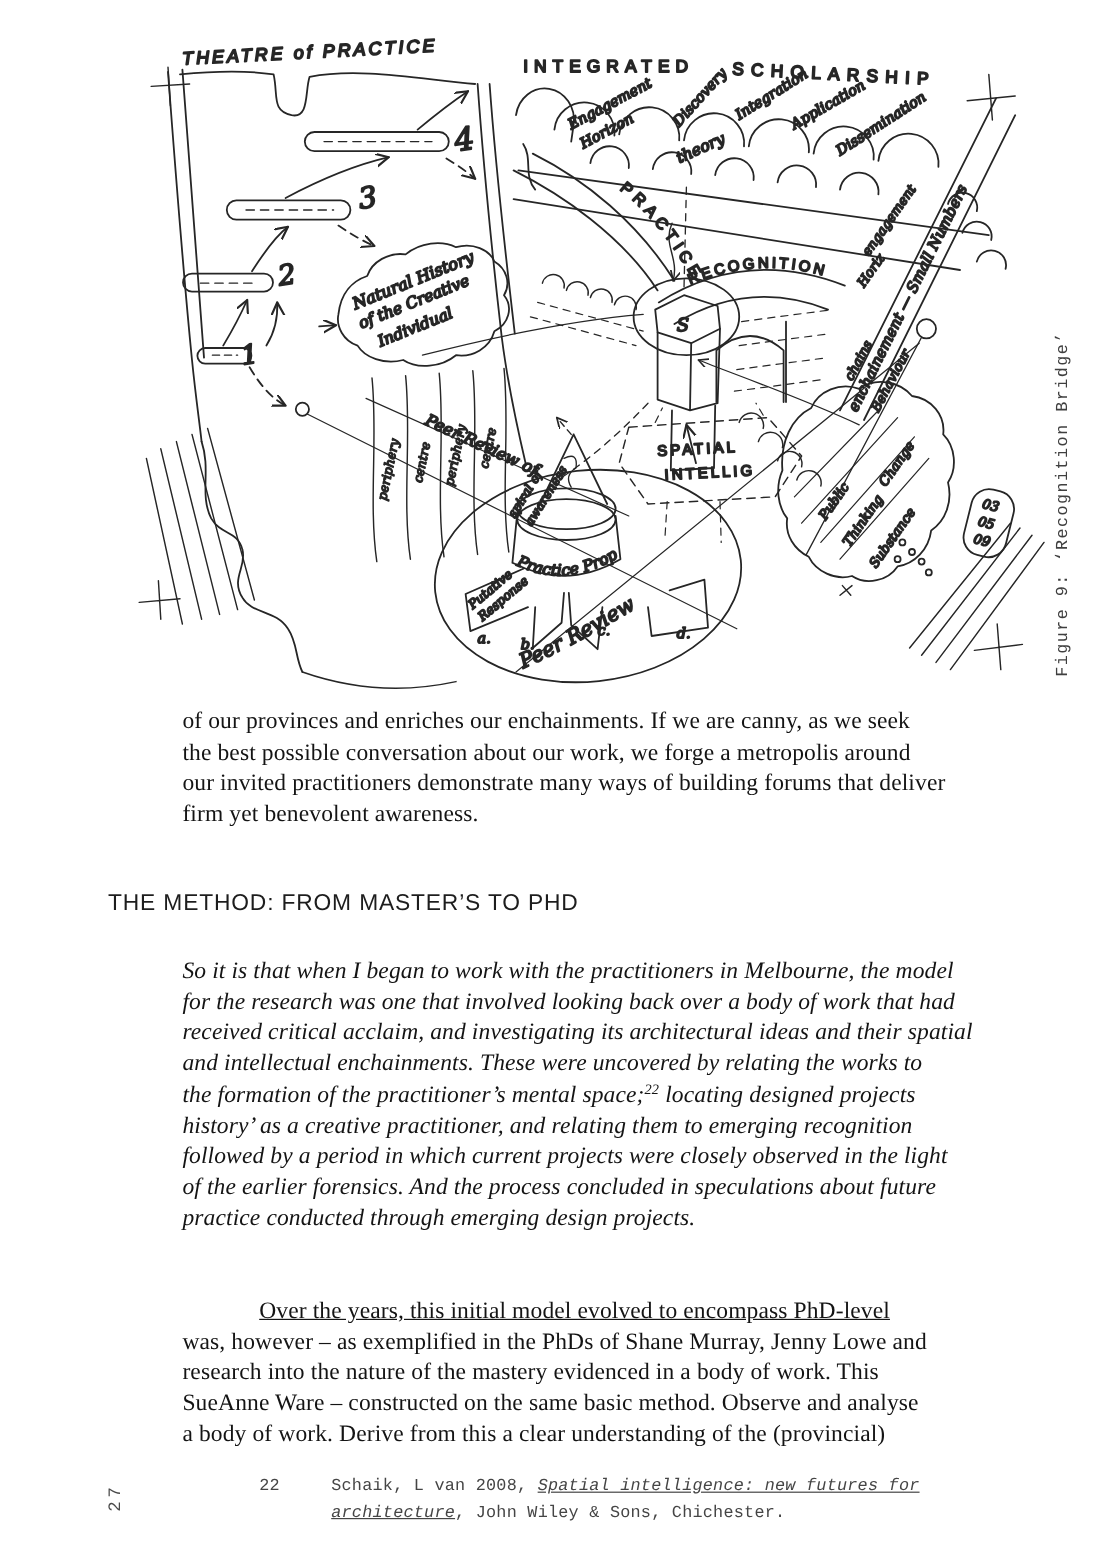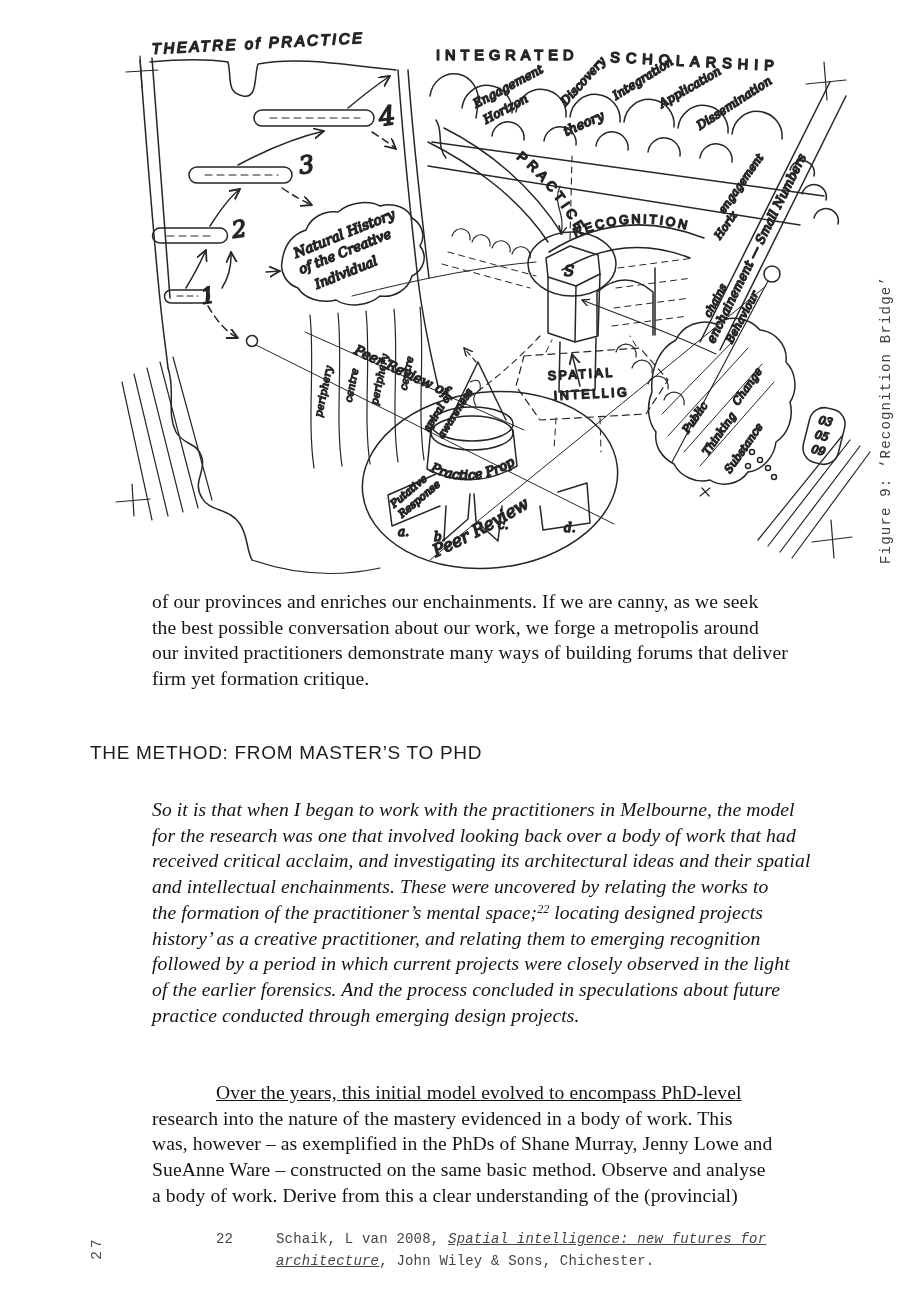--- a/index.html
+++ b/index.html
@@ -269,21 +269,21 @@
       </text>
     </g>
   </svg>
 
   <div class="abs mono caption" style="left:886px;top:420px;">Figure 9: ‘Recognition Bridge’</div>
 
   <div class="abs body-text" style="left:152px;top:589px;font-family:Liberation Serif, serif;">
       <div class="line">of our provinces and enriches our enchainments. If we are canny, as we seek</div>
       <div class="line">the best possible conversation about our work, we forge a metropolis around</div>
       <div class="line">our invited practitioners demonstrate many ways of building forums that deliver</div>
-      <div class="line">firm yet formation critique.</div>
+      <div class="line">firm yet benevolent awareness.</div>
     </div>
 
   <div class="abs heading" style="left:90px;top:742px;">THE METHOD: FROM MASTER’S TO PHD</div>
 
   <div class="abs body-text" style="left:152px;top:797px;font-style:italic;">
     <div>
         <div class="line">So it is that when I began to work with the practitioners in Melbourne, the model</div>
         <div class="line">for the research was one that involved looking back over a body of work that had</div>
         <div class="line">received critical acclaim, and investigating its architectural ideas and their spatial</div>
         <div class="line">and intellectual enchainments. These were uncovered by relating the works to</div>
@@ -292,22 +292,22 @@
     <div>
         <div class="line">history’ as a creative practitioner, and relating them to emerging recognition</div>
         <div class="line">followed by a period in which current projects were closely observed in the light</div>
         <div class="line">of the earlier forensics. And the process concluded in speculations about future</div>
         <div class="line">practice conducted through emerging design projects.</div>
       </div>
   </div>
 
   <div class="abs body-text para3" style="left:152px;top:1080px;">
       <div class="line">Over the years, this initial model evolved to encompass PhD-level</div>
+      <div class="line">was, however – as exemplified in the PhDs of Shane Murray, Jenny Lowe and</div>
       <div class="line">research into the nature of the mastery evidenced in a body of work. This</div>
-      <div class="line">was, however – as exemplified in the PhDs of Shane Murray, Jenny Lowe and</div>
       <div class="line">SueAnne Ware – constructed on the same basic method. Observe and analyse</div>
       <div class="line">a body of work. Derive from this a clear understanding of the (provincial)</div>
     </div>
 
   <div class="abs mono footnote" style="left:216px;top:1229px;">22</div>
   <div class="abs mono footnote" style="left:276px;top:1229px;">
     <div class="line"><span>Schaik, L van 2008, </span><span class="fn-italic">Spatial intelligence: new futures for</span></div>
     <div class="line"><span class="fn-italic">architecture</span><span>, John Wiley &amp; Sons, Chichester.</span></div>
   </div>
 

